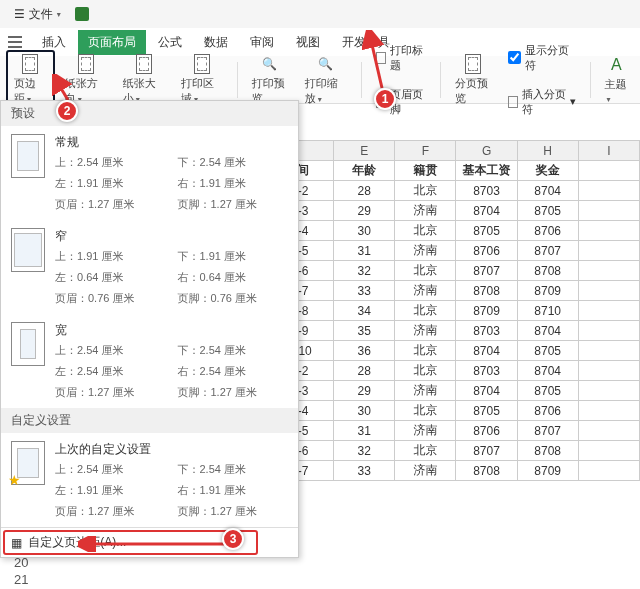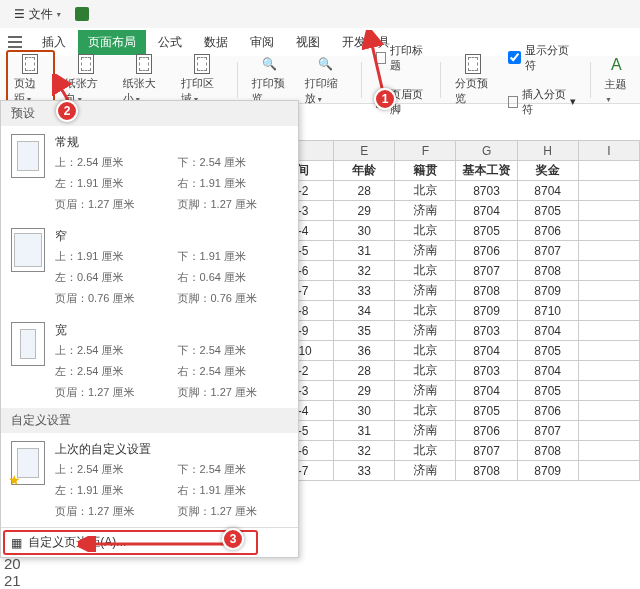--- a/index.html
+++ b/index.html
@@ -15,21 +15,21 @@
     .menubar .three-lines { display: inline-block; width: 14px; height: 12px; border-top: 2px solid #666; border-bottom: 2px solid #666; position: relative; margin-right: 8px; }
     .menubar .three-lines::before { content: ""; position: absolute; top: 3px; left: 0; right: 0; height: 2px; background: #666; }
     .menubar .item.active { background: #2e9e5b; color: #fff; border: 1px solid #1b7a42; }
     .menubar .item.active-outline { border: 2px solid #2e9e5b; border-radius: 0; padding: 2px 8px; }
     
     .ribbon { height: 48px; background: #fafafa; border-bottom: 1px solid #ddd; display: flex; align-items: center; padding: 0 6px; gap: 4px; }
     .ribbon-group { display: flex; flex-direction: column; align-items: center; padding: 2px 6px; cursor: pointer; position: relative; }
     .ribbon-group .icon { width: 20px; height: 20px; display: flex; align-items: center; justify-content: center; }
     .ribbon-group .label { font-size: 11px; color: #444; margin-top: 2px; }
     .ribbon-group .arrow { font-size: 8px; color: #666; margin-left: 2px; }
-    .ribbon-group.selected { border: 2px solid #c2410c; border-radius: 3px; }
+    .ribbon-group.selected { border: 2px solid #0f172a; border-radius: 3px; }
     .ribbon-sep { width: 1px; height: 36px; background: #ddd; margin: 0 4px; }
     .ribbon-stack { display: flex; flex-direction: column; gap: 14px; padding: 2px 6px; }
     .ribbon-stack .row { display: flex; align-items: center; gap: 4px; font-size: 11px; cursor: pointer; }
     .ribbon-stack .sq { width: 12px; height: 12px; border: 1px solid #888; }
     
     .page-icon { width: 16px; height: 20px; border: 1px solid #666; background: #fff; position: relative; }
     .page-icon::after { content: ""; position: absolute; inset: 2px; border: 1px dashed #888; }
     
     .dropdown { position: absolute; left: 0; top: 100px; width: 299px; background: #fff; border: 1px solid #ccc; box-shadow: 2px 2px 6px rgba(0,0,0,0.2); z-index: 10; }
     .dropdown-section-title { background: #f0f0f0; padding: 4px 10px; font-size: 12px; color: #555; }
@@ -52,21 +52,21 @@
     .callout { position: absolute; width: 22px; height: 22px; background: #d33; color: #fff; border-radius: 50%; display: flex; align-items: center; justify-content: center; font-size: 12px; font-weight: bold; z-index: 50; border: 2px solid #fff; box-shadow: 0 0 4px rgba(0,0,0,0.4); }
     .arrow-red { position: absolute; z-index: 40; }
     
     .sheet { position: absolute; left: 272px; top: 140px; right: 0; bottom: 0; }
     .sheet table { border-collapse: collapse; width: 100%; }
     .sheet th, .sheet td { border: 1px solid #ccc; height: 20px; font-size: 12px; text-align: center; min-width: 60px; }
     .sheet th { background: #f0f0f0; font-weight: normal; color: #555; }
     .sheet .hdr-row td { font-weight: bold; background: #fff; }
     
     .rownums { position: absolute; left: 0; top: 555px; }
-    .rownums div { height: 17px; font-size: 15px; color: #555; padding-left: 4px; }
+    .rownums div { height: 17px; font-size: 13px; color: #555; padding-left: 14px; }
   </style>
 </head>
 <body>
 
 <div class="titlebar">
   <div class="menu-btn">
     <span>☰</span>
     <span>文件</span>
     <span class="arrow">▾</span>
   </div>

